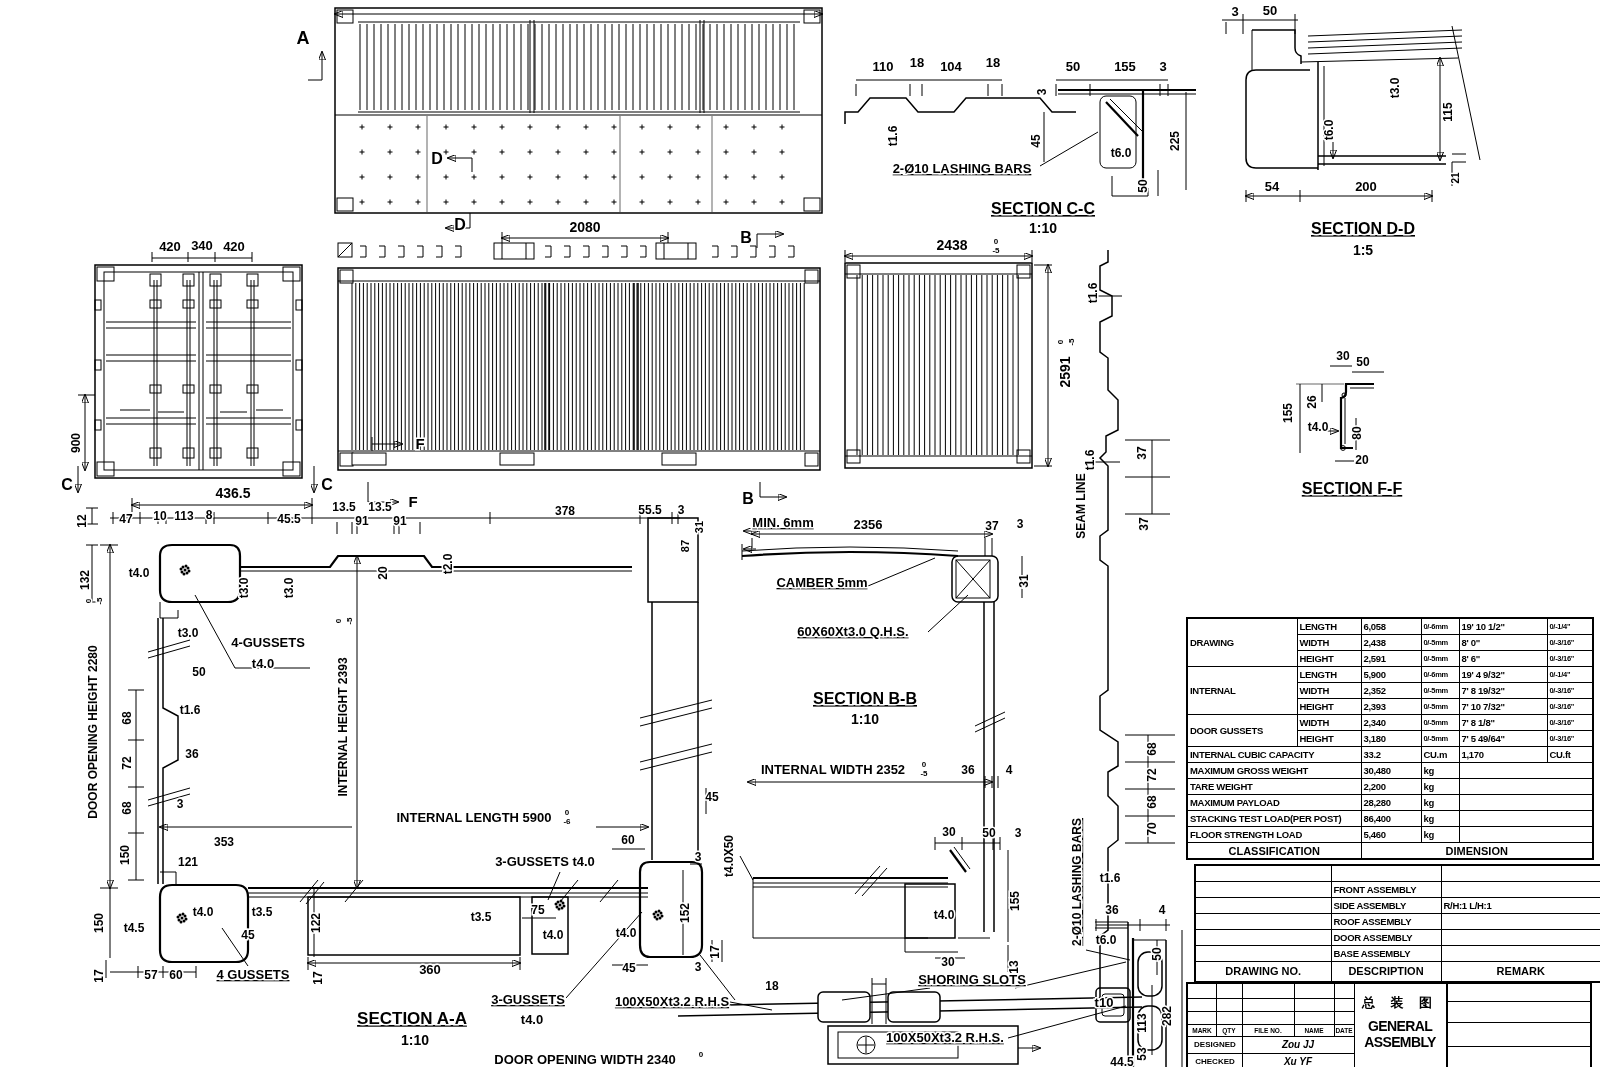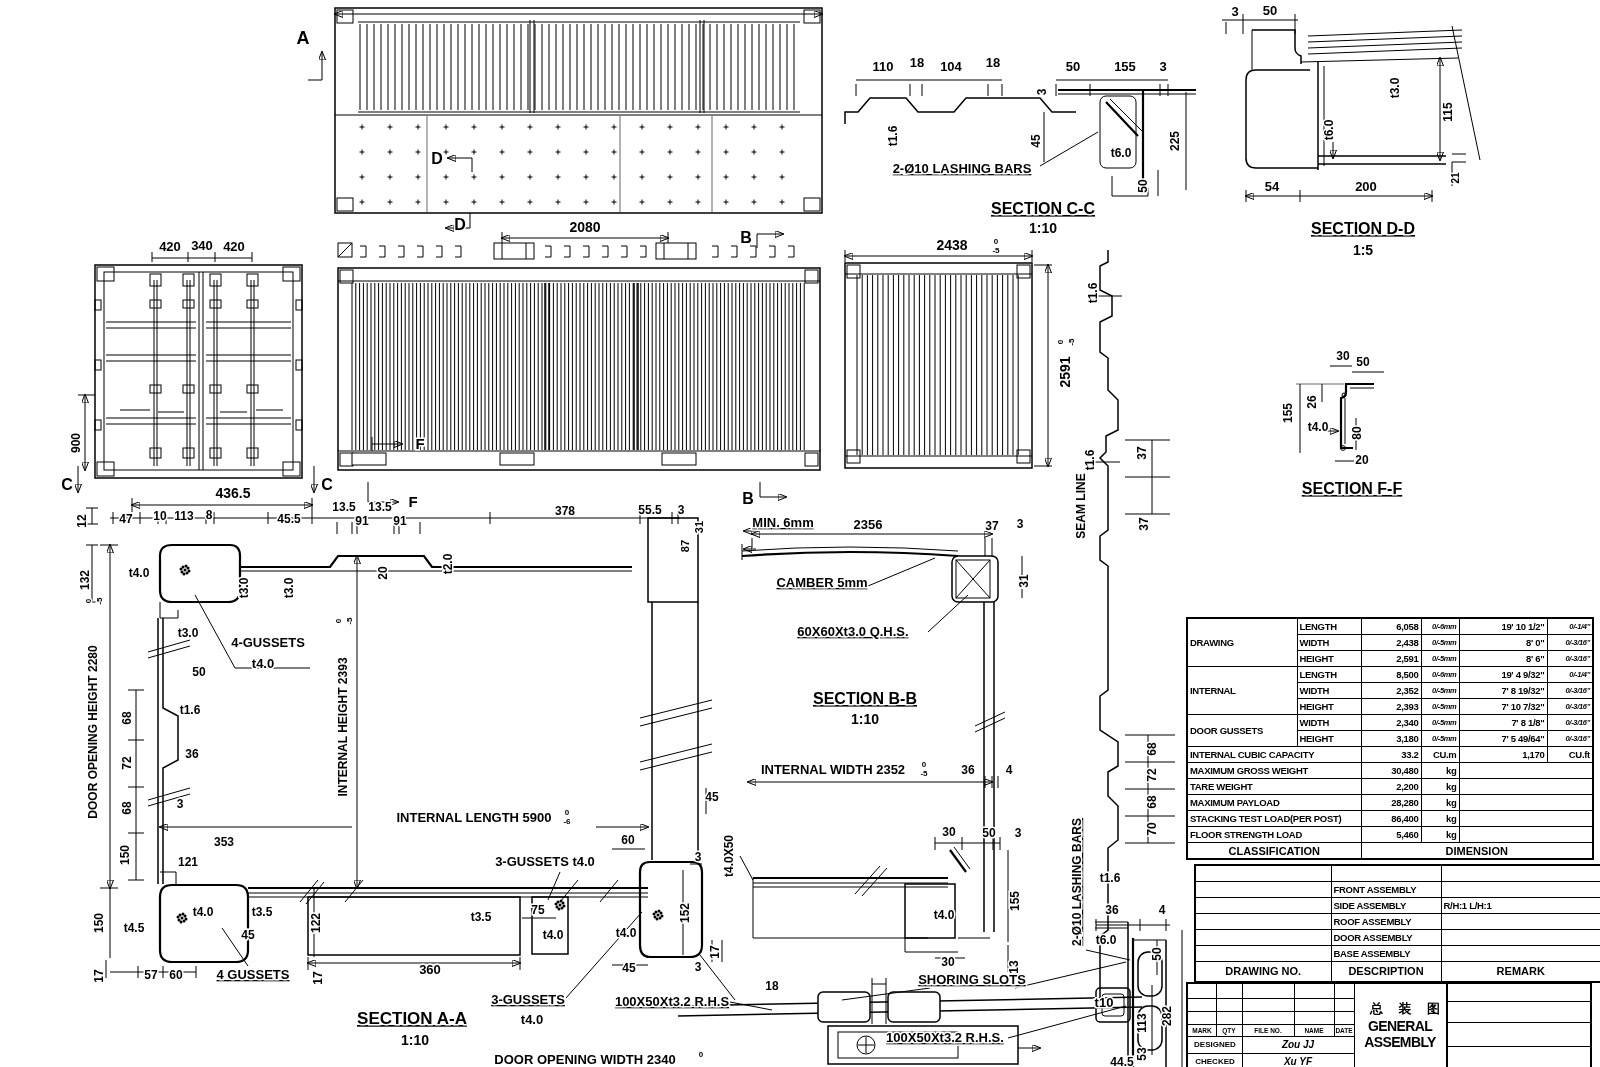--- a/index.html
+++ b/index.html
@@ -11,22 +11,22 @@
   svg .thin{stroke-width:.6;}
   svg .med{stroke-width:1.5;}
   svg .fillw{fill:#fff;}
   svg .dots circle{fill:#000;stroke:none;}
   #anno text{font-family:"Liberation Sans",sans-serif;font-weight:bold;fill:#000;
     stroke:#fff;stroke-width:3px;paint-order:stroke;text-anchor:middle;}
   
   table.tb{position:absolute;border-collapse:collapse;table-layout:fixed;background:#fff;}
   table.tb td{border:1px solid #000;font:bold 9.5px "Liberation Sans",sans-serif;
     padding:0 2px;white-space:nowrap;overflow:hidden;letter-spacing:-0.3px;height:15px;}
-  table.tb td.c{text-align:right;}
-  table.tb td.small{font-size:7.5px;font-style:italic;}
+  table.tb td.c{text-align:left;}
+  table.tb td.small{font-size:7.5px;}
   table.tb td.hdr{text-align:center;font-size:11px;letter-spacing:0;}
   #dimtable{left:1186px;top:617px;width:406px;border:2px solid #000;}
   #asmtable{left:1148px;top:864px;width:406px;border:2px solid #000;margin-left:46px;}
   .abs{position:absolute;font:bold 9px "Liberation Sans",sans-serif;}
   .vline{position:absolute;width:0;border-left:1px solid #000;}
   .hline{position:absolute;height:0;border-top:1px solid #000;}
   .box2{position:absolute;border:2px solid #000;background:#fff;}
   .ctr{display:flex;align-items:center;justify-content:center;text-align:center;}
 </style>
 </head>
@@ -657,21 +657,21 @@
         <tr>
           <td>HEIGHT</td>
           <td class="c">2,591</td>
           <td class="small c">0/-5mm</td>
           <td class="c">8' 6"</td>
           <td class="small c">0/-3/16"</td>
         </tr>
         <tr>
           <td rowspan="3">INTERNAL</td>
           <td>LENGTH</td>
-          <td class="c">8,500</td>
+          <td class="c">5,900</td>
           <td class="small c">0/-6mm</td>
           <td class="c">19' 4 9/32"</td>
           <td class="small c">0/-1/4"</td>
         </tr>
         <tr>
           <td>WIDTH</td>
           <td class="c">2,352</td>
           <td class="small c">0/-5mm</td>
           <td class="c">7' 8 19/32"</td>
           <td class="small c">0/-3/16"</td>
@@ -816,17 +816,17 @@
   <div class="abs ctr" style="left:0;top:40px;width:28px;height:12px;font-size:6.5px;">MARK</div>
   <div class="abs ctr" style="left:28px;top:40px;width:26px;height:12px;font-size:6.5px;">QTY</div>
   <div class="abs ctr" style="left:54px;top:40px;width:52px;height:12px;font-size:6.5px;">FILE NO.</div>
   <div class="abs ctr" style="left:106px;top:40px;width:40px;height:12px;font-size:6.5px;">NAME</div>
   <div class="abs ctr" style="left:146px;top:40px;width:20px;height:12px;font-size:6.5px;">DATE</div>
   <div class="abs ctr" style="left:0;top:52px;width:54px;height:17px;font-size:8px;">DESIGNED</div>
   <div class="abs ctr" style="left:54px;top:52px;width:112px;height:17px;font-style:italic;font-size:10px;text-align:right;">Zou JJ</div>
   <div class="abs ctr" style="left:0;top:69px;width:54px;height:16px;font-size:8px;">CHECKED</div>
   <div class="abs ctr" style="left:54px;top:69px;width:112px;height:16px;font-style:italic;font-size:10px;">Xu YF</div>
 
-  <div class="abs ctr" style="left:166px;top:8px;width:92px;height:34px;font-size:13px;letter-spacing:6px;padding-left:8px;">总 装 图</div>
+  <div class="abs ctr" style="left:166px;top:2px;width:92px;height:34px;font-size:13px;letter-spacing:6px;">总 装 图</div>
   <div class="abs ctr" style="left:162px;top:38px;width:100px;height:24px;font-size:14px;letter-spacing:-0.6px;">GENERAL ASSEMBLY</div>
 </div>
 
 </div>
 
 </body></html>

